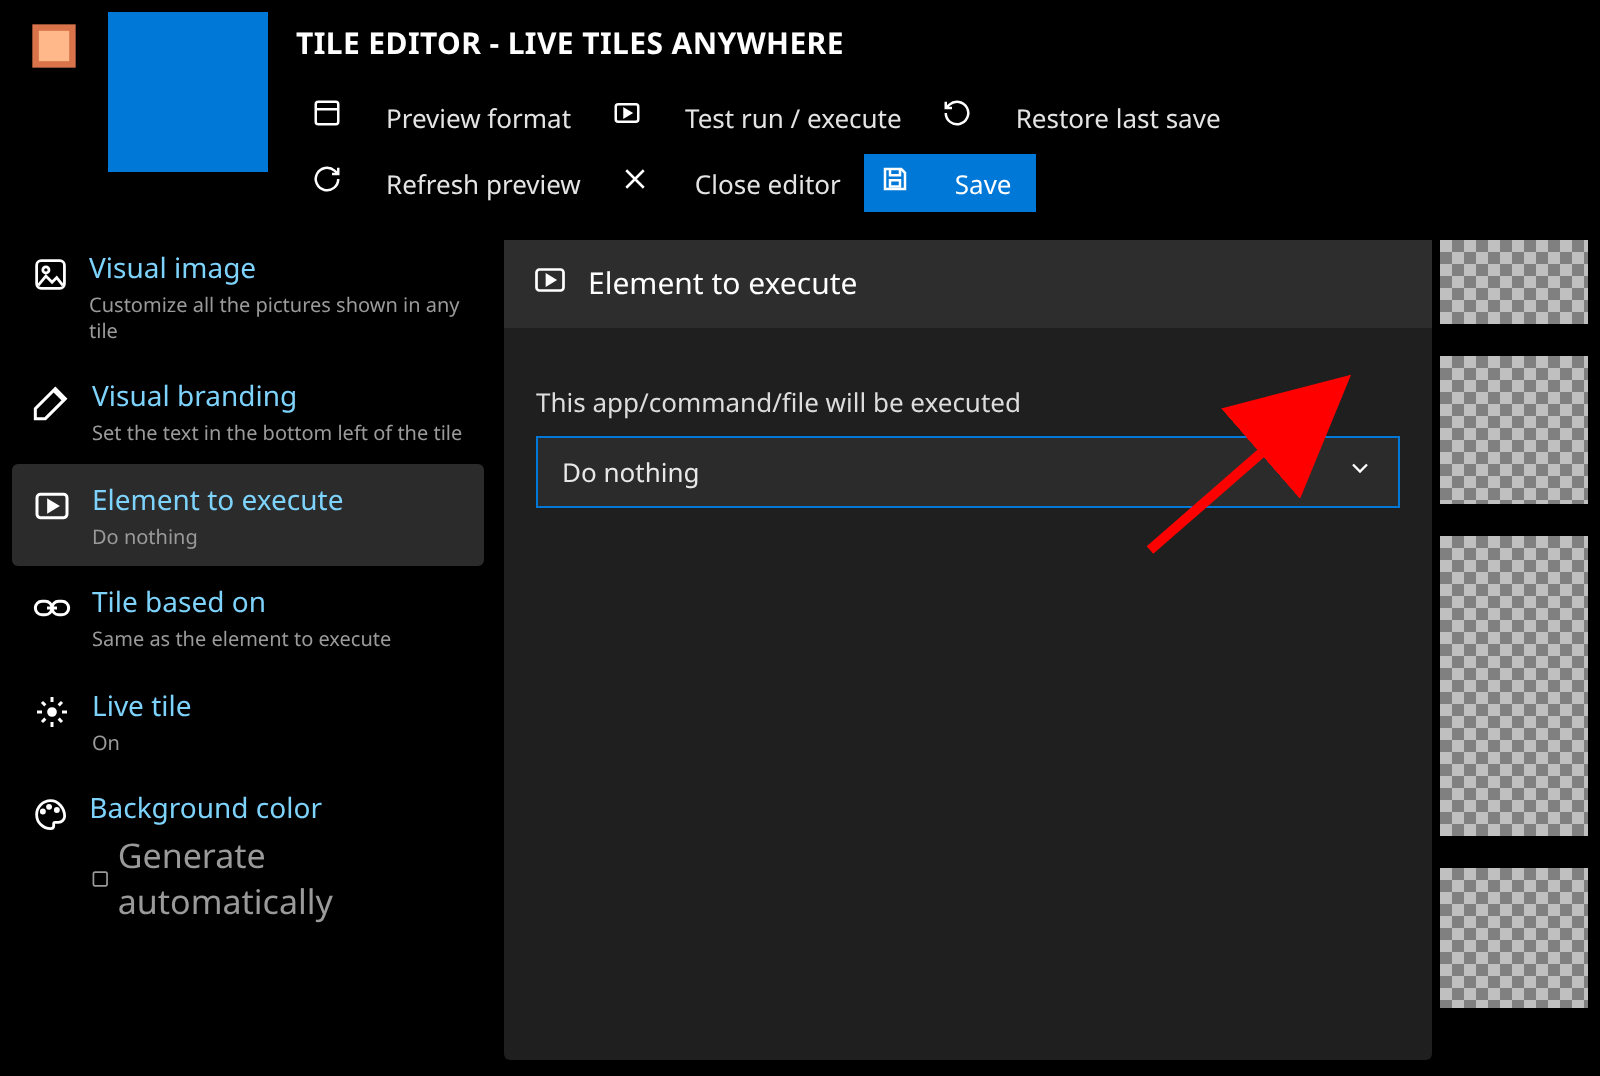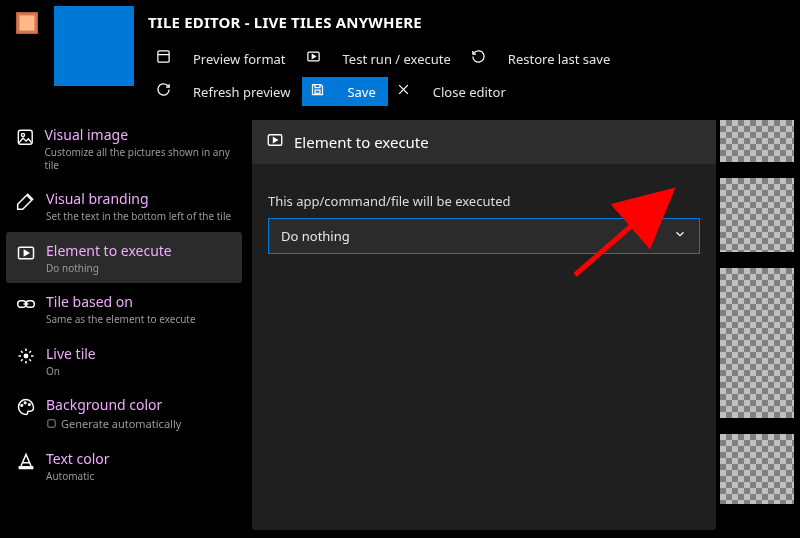--- a/index.html
+++ b/index.html
@@ -17,24 +17,24 @@
 .app-title { font-size: 15px; font-weight: 700; letter-spacing: 0.2px;}
 .toolbar { display: flex; flex-wrap: wrap; gap: 0; margin-top: 10px; align-items: center;}
 .tool-btn { display: inline-flex; align-items: center; gap: 22px; padding: 5px 12px 5px 8px; color: #e4e4e4; cursor: pointer; font-size: 13px;}
 .tool-btn svg { width: 15px; height: 15px; }
 .tool-btn.primary { background: #0078d7; color: #fff;}
 .body-row { display: flex; flex: 1; min-height: 0; }
 .sidebar { width: 248px; flex-shrink: 0; padding: 4px 6px 0 6px; color:#e4e4e4; }
 .side-item { display: flex; gap: 10px; align-items: flex-start; padding: 9px 10px; border-radius: 3px; cursor:pointer;}
 .side-item .icon { width: 20px; height: 20px; margin-top: 2px; display:flex; align-items:center; justify-content:center;}
 .side-item .text { display:flex; flex-direction: column; gap: 2px;}
-.side-item .title { font-size: 14px; color: #f0abfc;}
+.side-item .title { font-size: 14px; color: #7dd3fc;}
 .side-item .sub { font-size: 10px; color: #9a9a9a; line-height: 1.25;}
 .side-item.selected { background: #2b2b2b; }
-.side-badge { display:inline-flex; align-items:center; gap:4px; font-size:11px; color:#9a9a9a;}
+.side-badge { display:inline-flex; align-items:center; gap:4px; font-size:17px; color:#9a9a9a;}
 .side-badge svg{width:11px;height:11px;}
 .panel-wrap { flex: 1; display: flex; padding: 8px 4px 8px 4px; min-width:0;}
 .panel { flex: 1; background: #1f1f1f; border-radius: 3px; display: flex; flex-direction: column; min-width:0;}
 .panel-head { background: #2d2d2d; padding: 11px 14px; display:flex; align-items:center; gap:10px;}
 .panel-head svg { width:18px; height:18px;}
 .panel-title { font-size: 15px;}
 .panel-body { padding: 28px 16px;}
 .panel-body .label { color: #ddd; margin-bottom: 8px; font-size:13px;}
 .dropdown { border: 1px solid #0078d7; background: #2b2b2b; padding: 8px 12px; display: flex; align-items: center; justify-content: space-between; cursor:pointer; color:#e8e8e8; font-size:13px;}
 .dropdown svg{width:14px;height:14px;}
@@ -92,37 +92,37 @@
         <div style="flex-basis:100%;height:4px"></div>
         <div class="tool-btn">
           <span>
             <svg viewBox="0 0 24 24" fill="none" stroke="#fff" stroke-width="2">
                 <path d="M21 12a9 9 0 1 1-3-6.7L21 8"></path>
                 <path d="M21 3v5h-5"></path>
               </svg>
           </span>
           <span>Refresh preview</span>
         </div>
+        <div class="tool-btn">
+          <span>
+            <svg viewBox="0 0 24 24" stroke="#fff" stroke-width="2">
+                <path d="m5 5 14 14M19 5 5 19"></path>
+              </svg>
+          </span>
+          <span>Close editor</span>
+        </div>
         <div class="tool-btn primary">
           <span>
             <svg viewBox="0 0 24 24" fill="none" stroke="#fff" stroke-width="2">
                 <path d="M4 4h13l3 3v13H4z"></path>
                 <path d="M8 4v5h8V4"></path>
                 <rect x="8" y="13" width="8" height="5"></rect>
               </svg>
           </span>
           <span>Save</span>
-        </div>
-        <div class="tool-btn">
-          <span>
-            <svg viewBox="0 0 24 24" stroke="#fff" stroke-width="2">
-                <path d="m5 5 14 14M19 5 5 19"></path>
-              </svg>
-          </span>
-          <span>Close editor</span>
         </div>
       </div>
     </div>
   </div>
 
   <div class="body-row">
     <div class="sidebar">
       <div class="side-item">
         <span class="icon">
           <svg viewBox="0 0 24 24" fill="none" stroke="#fff" stroke-width="1.8">
@@ -196,32 +196,20 @@
         </span>
         <div class="text">
             <div class="title">Background color</div>
           <span class="side-badge">
               <svg viewBox="0 0 24 24" fill="none" stroke="#9a9a9a" stroke-width="2">
                 <rect x="4" y="4" width="16" height="16" rx="2"></rect>
               </svg>
               <span>Generate automatically</span>
             </span>
         </div>
-      </div>
-      <div class="side-item">
-        <span class="icon">
-          <svg viewBox="0 0 24 24" fill="none" stroke="#fff" stroke-width="1.8">
-              <path d="M6 18 12 4l6 14M8 14h8"></path>
-              <rect x="4" y="19" width="16" height="2" fill="#fff"></rect>
-            </svg>
-        </span>
-        <div class="text">
-            <div class="title">Text color</div>
-            <div class="sub">Automatic</div>
-          </div>
       </div>
     </div>
 
     <div class="panel-wrap">
       <div class="panel">
         <div class="panel-head">
           <span>
             <svg viewBox="0 0 24 24" fill="none" stroke="#fff" stroke-width="1.8">
                 <rect x="3" y="5" width="18" height="14" rx="2"></rect>
                 <path d="m10 9 5 3-5 3V9z" fill="#fff"></path>

